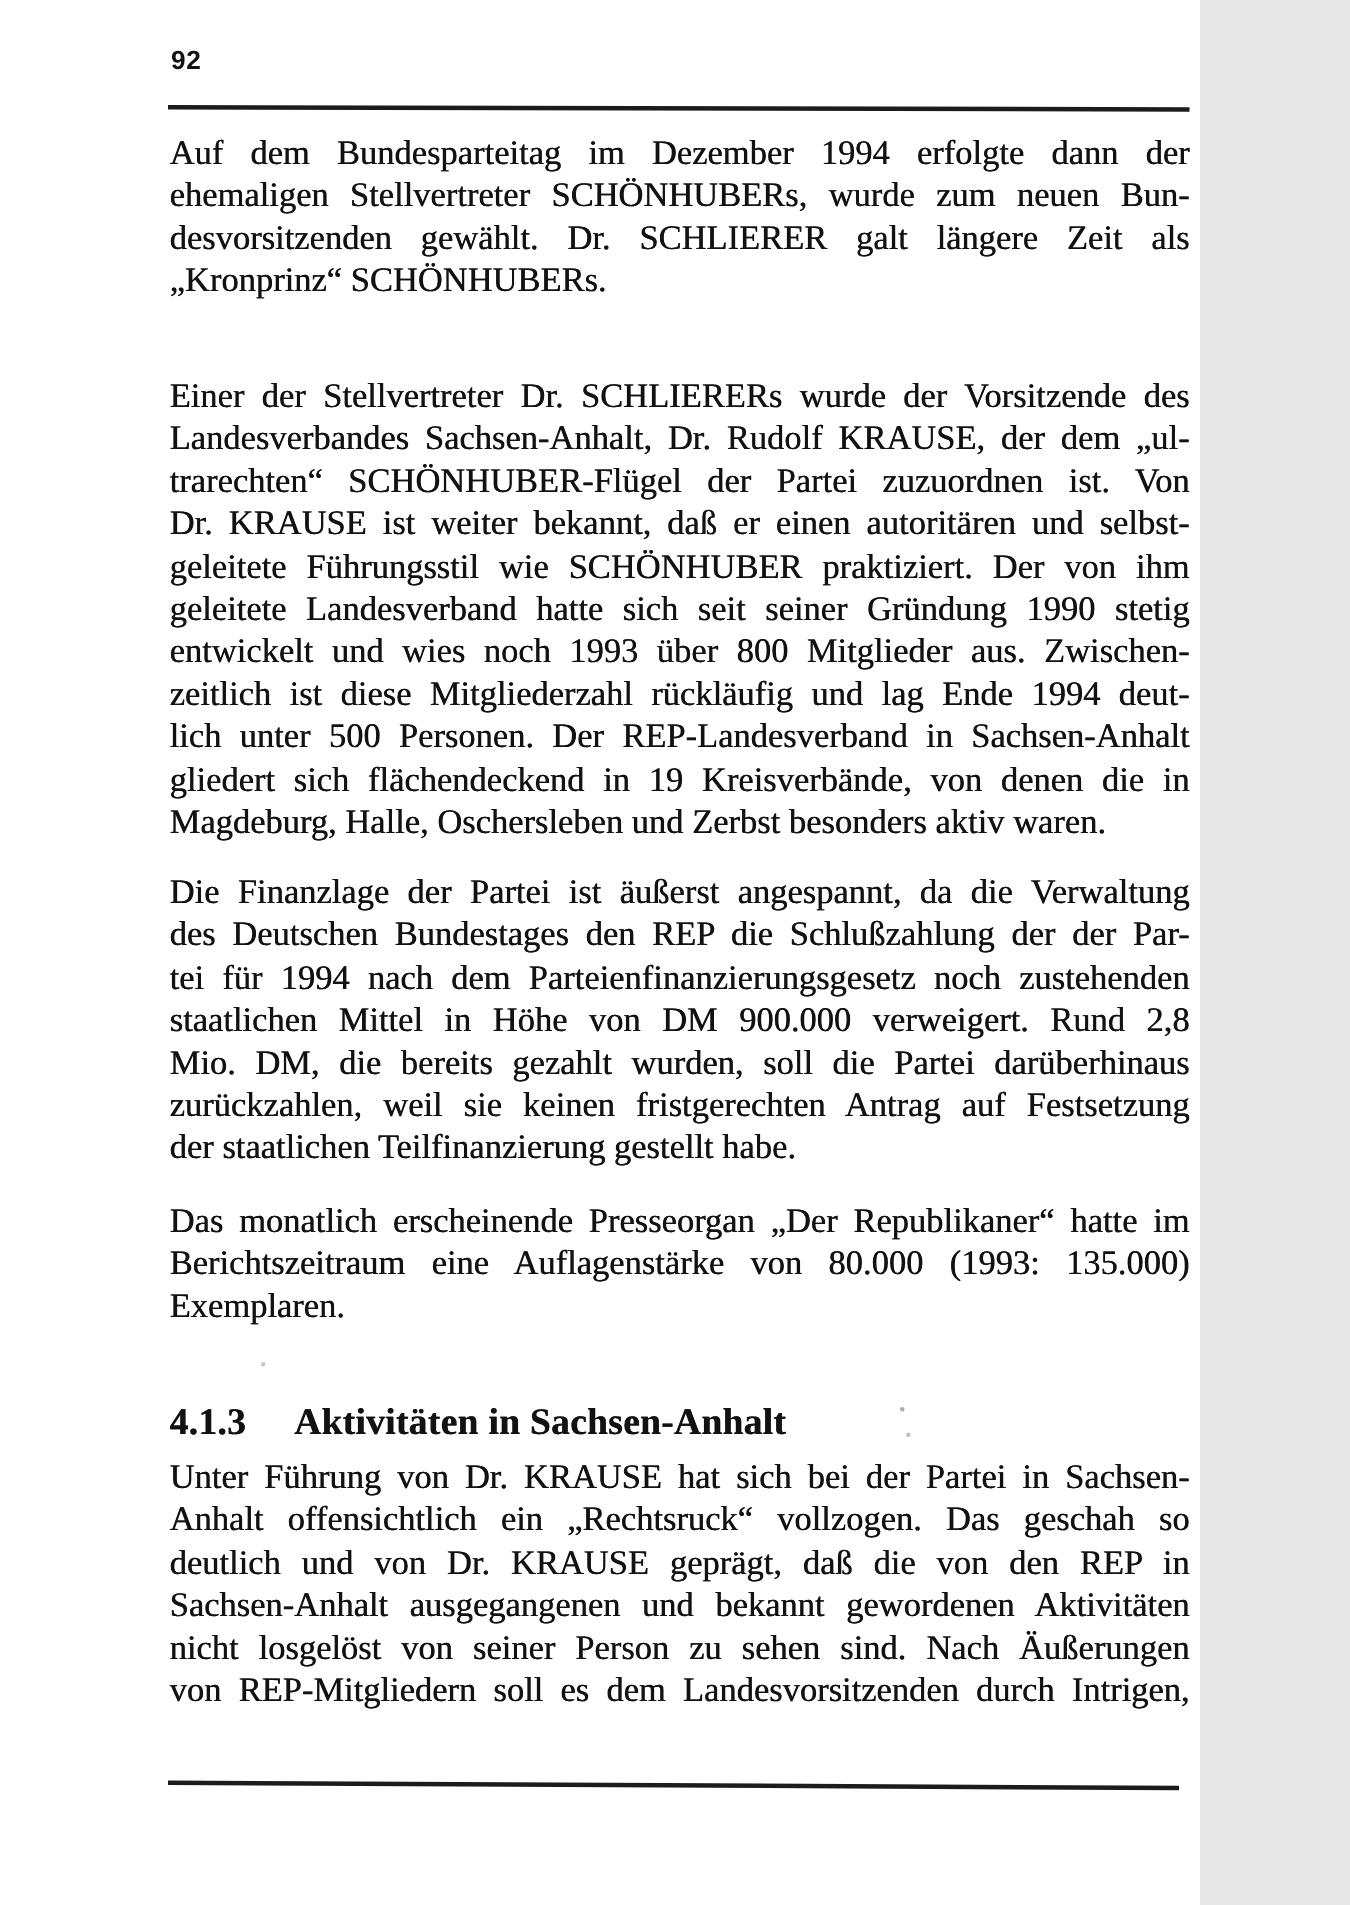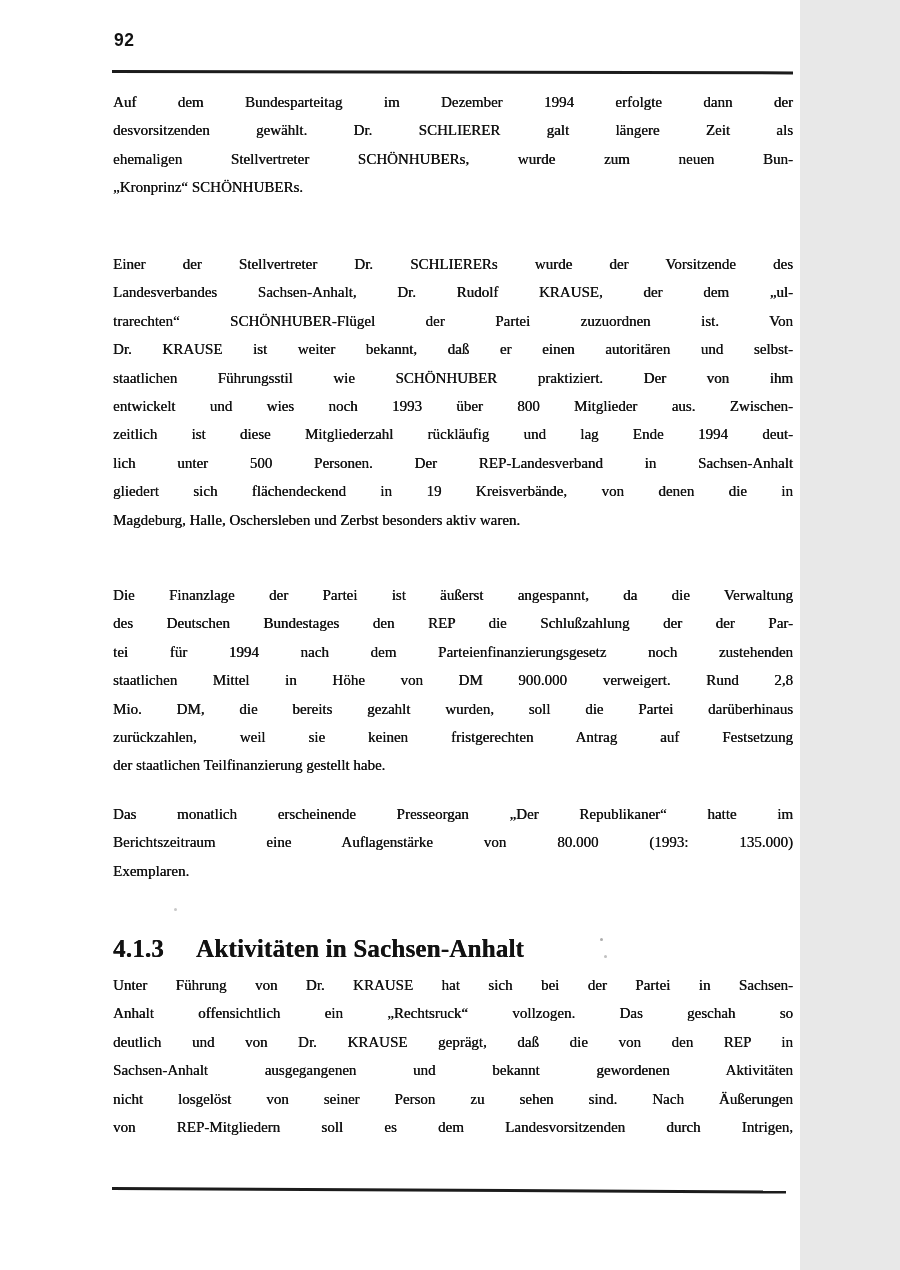--- a/index.html
+++ b/index.html
@@ -27,21 +27,21 @@
     height: 2.6px;
     background: var(--rule, #1c1c1c);
     transform-origin: left center;
   }
   .rule-top    { left: 112px; top: 70px;   width: 681px; transform: rotate(0.12deg); }
   .rule-bottom { left: 112px; top: 1187px; width: 674px; transform: rotate(0.30deg); }
   .para {
     position: absolute;
     left: 113px;
     width: 680px;
-    font-size: 15px;
+    font-size: 23px;
     line-height: 28.4px;
     text-shadow: 0.3px 0 0 currentColor; 
   }
   .line { text-align: justify; text-align-last: justify; }
   .line-last { text-align-last: left; }
   .p1 { top: 88px; }
   .p2 { top: 250px; }
   .p3 { top: 581px; }
   .p4 { top: 800px; }
   .p5 { top: 971px; }
@@ -72,31 +72,32 @@
 <body>
 
 <div class="page">
 
   <div class="page-number">92</div>
 
   <div class="rule rule-top"></div>
 
   <div class="para p1">
       <div class="line">Auf dem Bundesparteitag im Dezember 1994 erfolgte dann der</div>
+      <div class="line">ehemaligen Stellvertreter SCHÖNHUBERs, wurde zum neuen Bun-</div>
       <div class="line">desvorsitzenden gewählt. Dr. SCHLIERER galt längere Zeit als</div>
-      <div class="line">ehemaligen Stellvertreter SCHÖNHUBERs, wurde zum neuen Bun-</div>
       <div class="line line-last">„Kronprinz“ SCHÖNHUBERs.</div>
     </div>
 
   <div class="para p2">
       <div class="line">Einer der Stellvertreter Dr. SCHLIERERs wurde der Vorsitzende des</div>
       <div class="line">Landesverbandes Sachsen-Anhalt, Dr. Rudolf KRAUSE, der dem „ul-</div>
       <div class="line">trarechten“ SCHÖNHUBER-Flügel der Partei zuzuordnen ist. Von</div>
       <div class="line">Dr. KRAUSE ist weiter bekannt, daß er einen autoritären und selbst-</div>
-      <div class="line">staatlichen Führungsstil wie SCHÖNHUBER praktiziert. Der von ihm</div>
+      <div class="line">geleitete Führungsstil wie SCHÖNHUBER praktiziert. Der von ihm</div>
+      <div class="line">geleitete Landesverband hatte sich seit seiner Gründung 1990 stetig</div>
       <div class="line">entwickelt und wies noch 1993 über 800 Mitglieder aus. Zwischen-</div>
       <div class="line">zeitlich ist diese Mitgliederzahl rückläufig und lag Ende 1994 deut-</div>
       <div class="line">lich unter 500 Personen. Der REP-Landesverband in Sachsen-Anhalt</div>
       <div class="line">gliedert sich flächendeckend in 19 Kreisverbände, von denen die in</div>
       <div class="line line-last">Magdeburg, Halle, Oschersleben und Zerbst besonders aktiv waren.</div>
     </div>
 
   <div class="para p3">
       <div class="line">Die Finanzlage der Partei ist äußerst angespannt, da die Verwaltung</div>
       <div class="line">des Deutschen Bundestages den REP die Schlußzahlung der der Par-</div>

